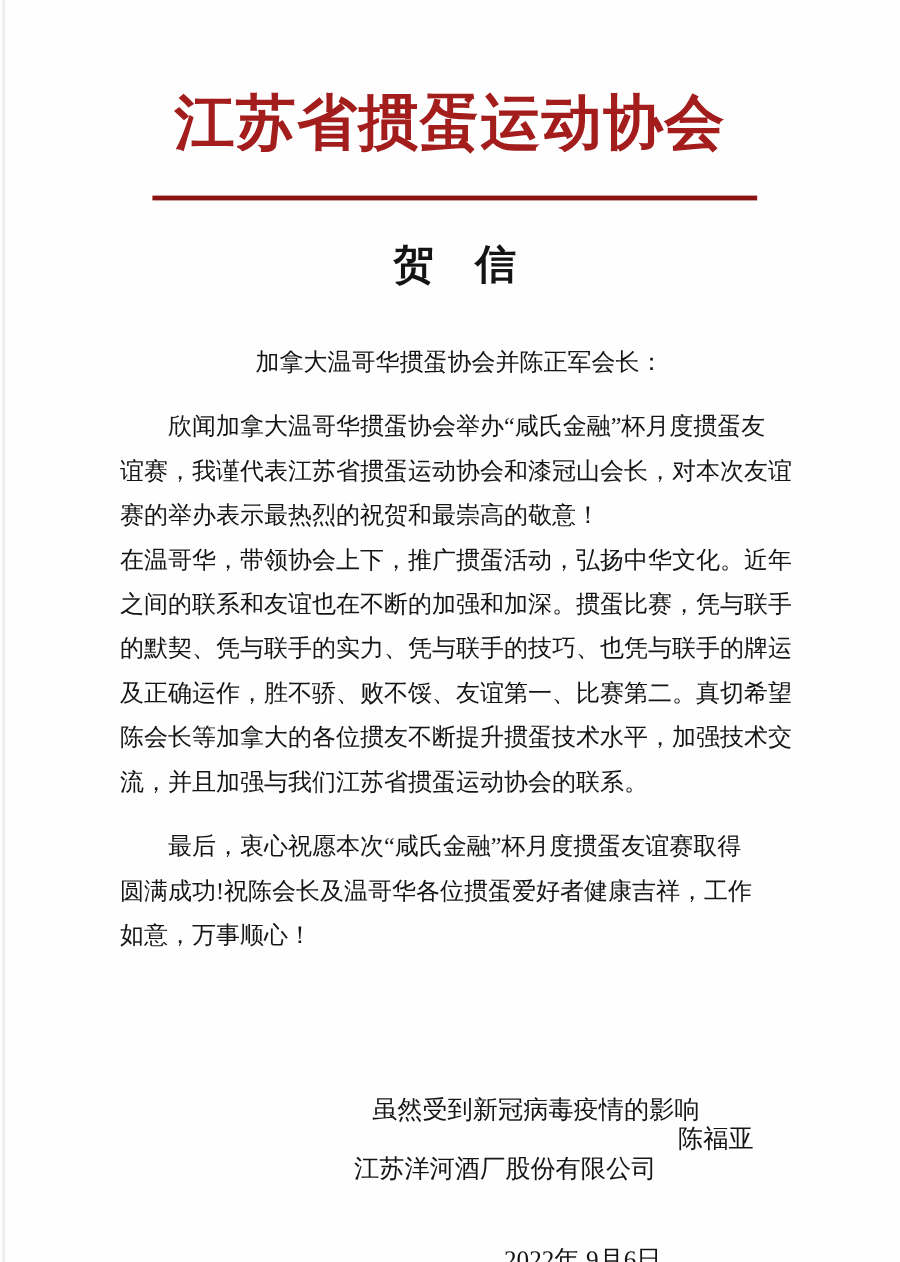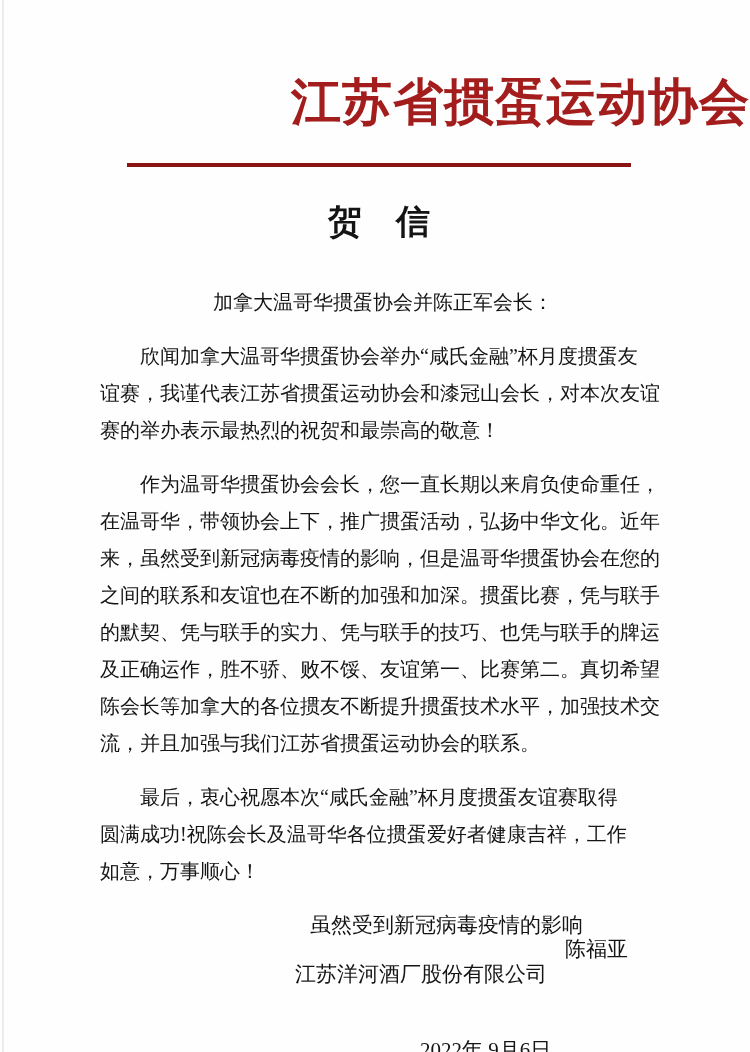--- a/index.html
+++ b/index.html
@@ -92,38 +92,36 @@
   .sig-name    { left: 565px; top: 939px; }
   .sig-company { left: 295px; top: 964px; }
   .sig-date    { left: 420px; top: 1040px; }
 </style>
 </head>
 <body>
 
 <div class="page">
   <div class="scan-edge"></div>
 
-  <h1 class="org-name" style="color: rgb(163, 29, 29); text-align: right;">江苏省掼蛋运动协会</h1>
+  <h1 class="org-name" style="color: rgb(163, 29, 29);">江苏省掼蛋运动协会</h1>
 
   <div class="letterhead-rule" style="background: rgb(138, 20, 20);"></div>
 
   <h2 class="letter-heading">贺　信</h2>
 
   <div class="letter-body">
     <p class="salutation">加拿大温哥华掼蛋协会并陈正军会长：</p>
     <div id="paragraphs">
         <div class="para">
           <div class="line indent">欣闻加拿大温哥华掼蛋协会举办“咸氏金融”杯月度掼蛋友</div>
           <div class="line">谊赛，我谨代表江苏省掼蛋运动协会和漆冠山会长，对本次友谊</div>
           <div class="line">赛的举办表示最热烈的祝贺和最崇高的敬意！</div>
         </div>
         <div class="para">
-          <div class="line indent">作为温哥华掼蛋协会会长，您一直长期以来肩负使命重任，</div>
           <div class="line">在温哥华，带领协会上下，推广掼蛋活动，弘扬中华文化。近年</div>
-          <div class="line">来，虽然受到新冠病毒疫情的影响，但是温哥华掼蛋协会在您的</div>
           <div class="line">之间的联系和友谊也在不断的加强和加深。掼蛋比赛，凭与联手</div>
           <div class="line">的默契、凭与联手的实力、凭与联手的技巧、也凭与联手的牌运</div>
           <div class="line">及正确运作，胜不骄、败不馁、友谊第一、比赛第二。真切希望</div>
           <div class="line">陈会长等加拿大的各位掼友不断提升掼蛋技术水平，加强技术交</div>
           <div class="line">流，并且加强与我们江苏省掼蛋运动协会的联系。</div>
         </div>
         <div class="para">
           <div class="line indent">最后，衷心祝愿本次“咸氏金融”杯月度掼蛋友谊赛取得</div>
           <div class="line">圆满成功!祝陈会长及温哥华各位掼蛋爱好者健康吉祥，工作</div>
           <div class="line">如意，万事顺心！</div>

